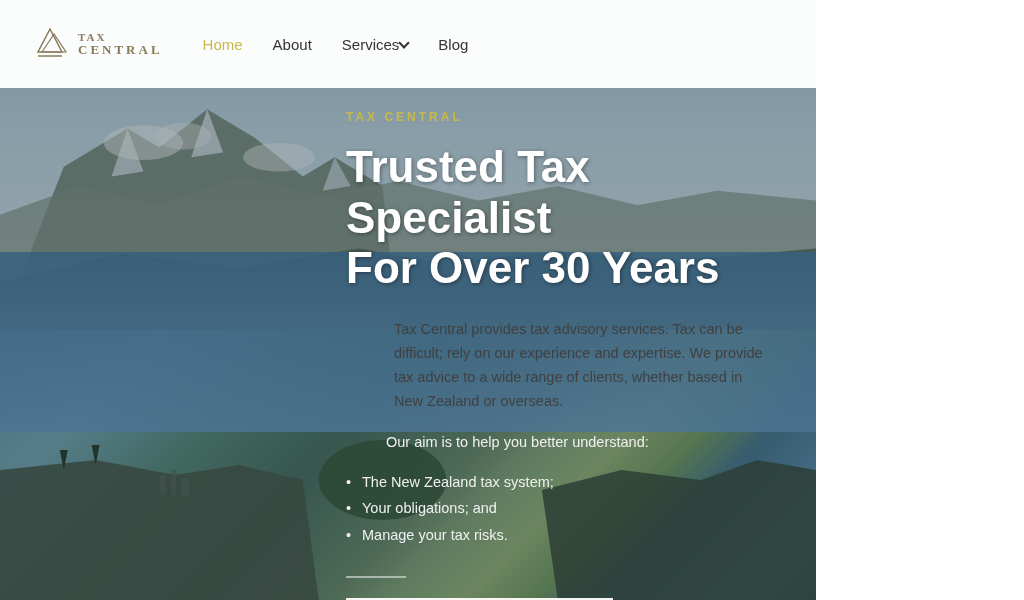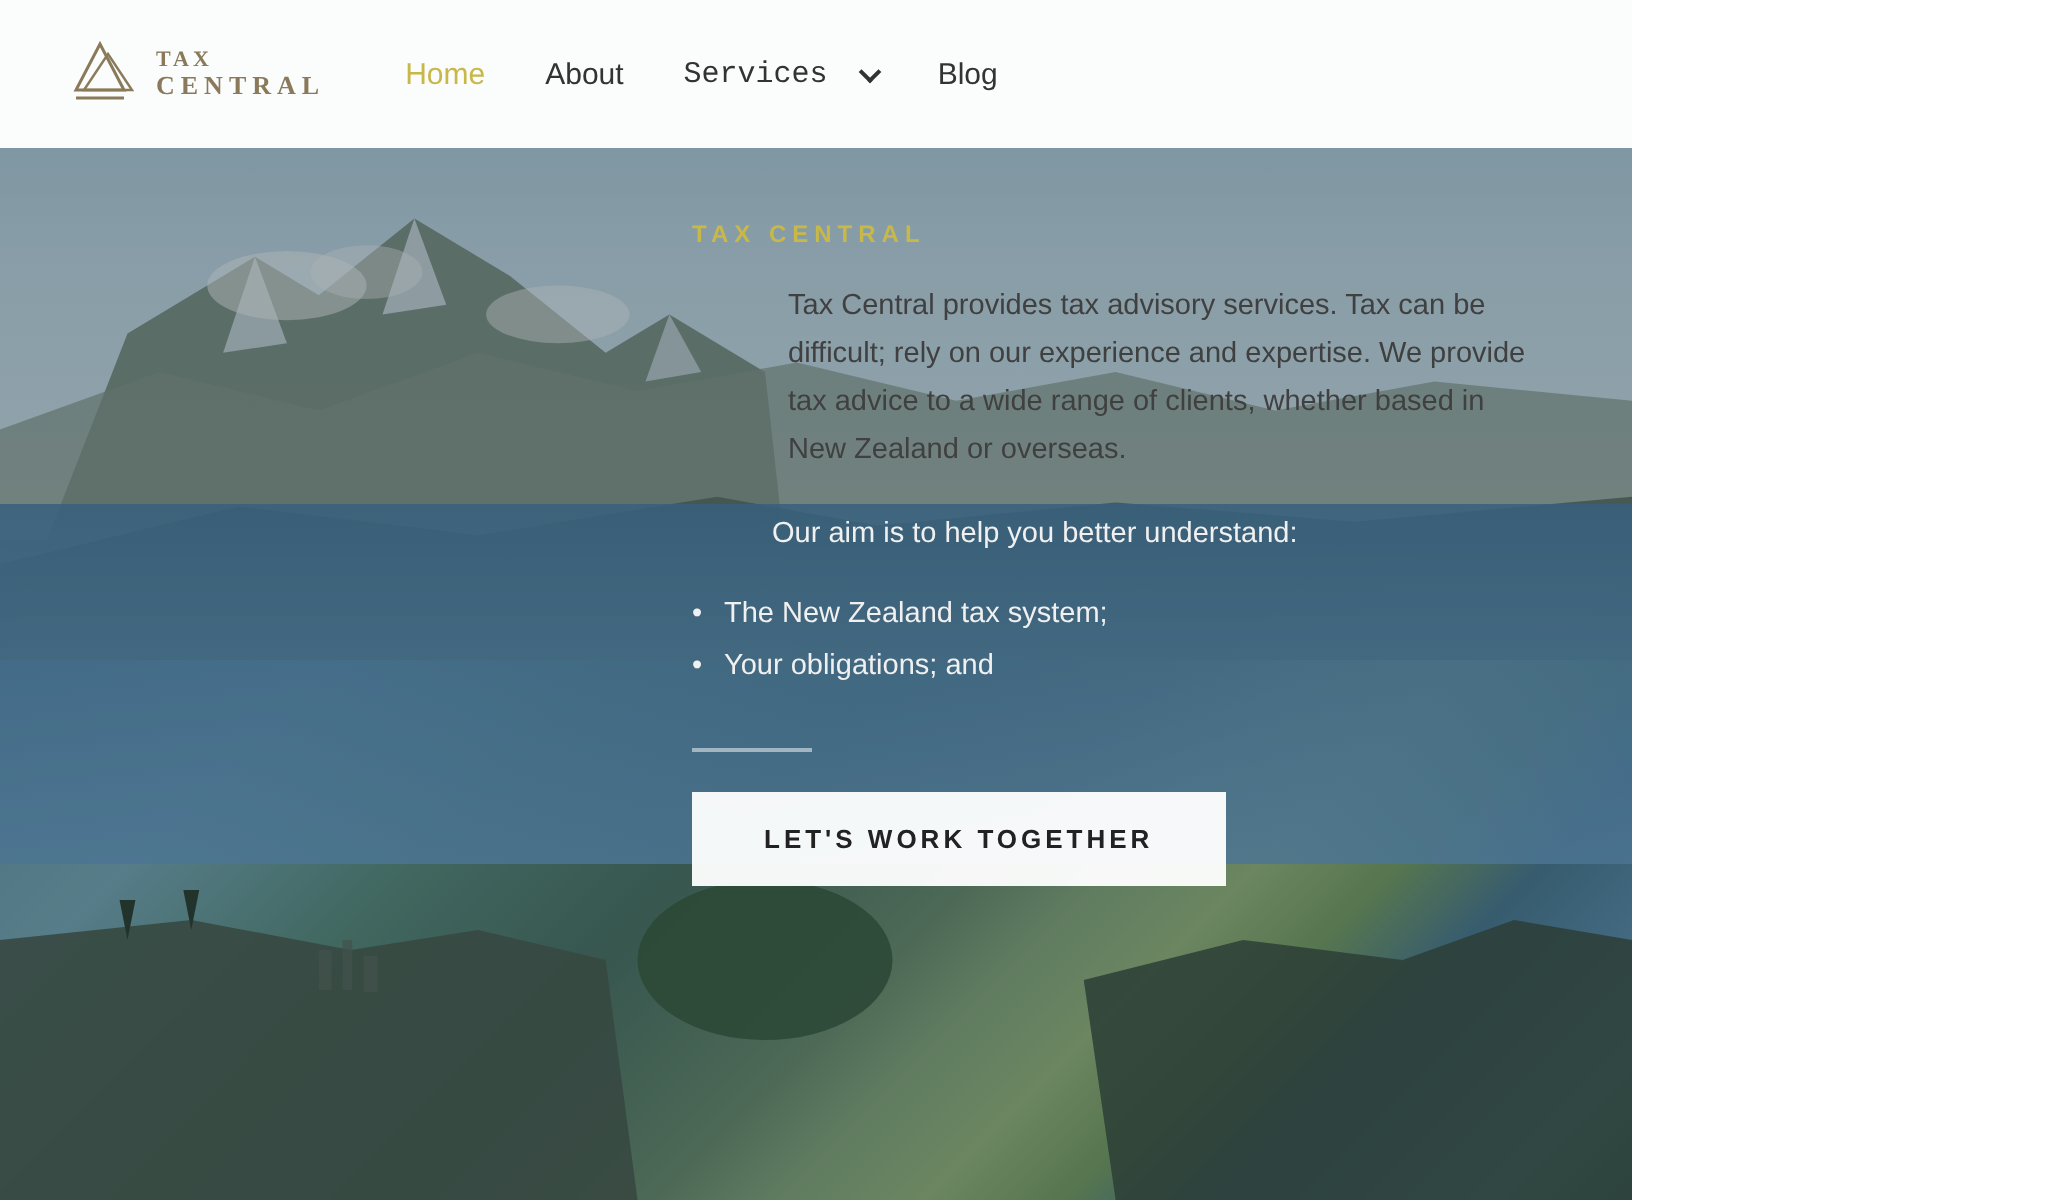--- a/index.html
+++ b/index.html
@@ -6,21 +6,21 @@
     body { font-family: 'Georgia', serif; width: 1024px; height: 600px; overflow: hidden; position: relative; }
 
     
     nav {
       position: absolute;
       top: 0; left: 0; right: 0;
       z-index: 10;
       display: flex;
       align-items: center;
       padding: 0 30px;
-      height: 74px;
+      height: 88px;
       background: rgba(255,255,255,0.97);
     }
     .logo-area {
       display: flex;
       align-items: center;
       gap: 8px;
       margin-right: 40px;
     }
     .logo-icon {
       width: 40px;
@@ -54,22 +54,21 @@
       color: #333;
       cursor: pointer;
       text-decoration: none;
     }
     .nav-link.active {
       color: #c8b84a;
     }
     .nav-link-services {
       display: flex;
       align-items: center;
-      gap: 17px;
-      font-family: Liberation Mono, monospace;
+      gap: 1px;
     }
     .nav-cta {
       margin-left: auto;
       border: 2px solid #222;
       padding: 10px 20px;
       font-family: Arial, sans-serif;
       font-size: 13px;
       font-weight: 700;
       letter-spacing: 1px;
       background: transparent;
@@ -322,22 +321,27 @@
       <rect x="200" y="85" width="8" height="20" fill="#5a6a5a" opacity="0.7"></rect>
       <rect x="215" y="80" width="6" height="25" fill="#5a6a5a" opacity="0.7"></rect>
       <rect x="228" y="88" width="9" height="18" fill="#5a6a5a" opacity="0.7"></rect>
     </svg>
   </div>
 
   <div class="hero-overlay"></div>
 
   <div class="hero-content">
     <div class="hero-brand-label">TAX CENTRAL</div>
+    <h1 class="hero-title">
+      <span>Trusted Tax Specialist</span><br>
+      <span>For Over 30 Years</span>
+    </h1>
     <p class="hero-desc">Tax Central provides tax advisory services. Tax can be difficult; rely on our experience and expertise. We provide tax advice to a wide range of clients, whether based in New Zealand or overseas.</p>
     <p class="hero-aim">Our aim is to help you better understand:</p>
     <ul class="hero-bullets">
       <li>The New Zealand tax system;</li>
       <li>Your obligations; and</li>
+      <li>Manage your tax risks.</li>
     </ul>
     <div class="hero-divider"></div>
     <button class="hero-cta-btn">LET'S WORK TOGETHER</button>
   </div>
 </div>
 
 </body></html>

